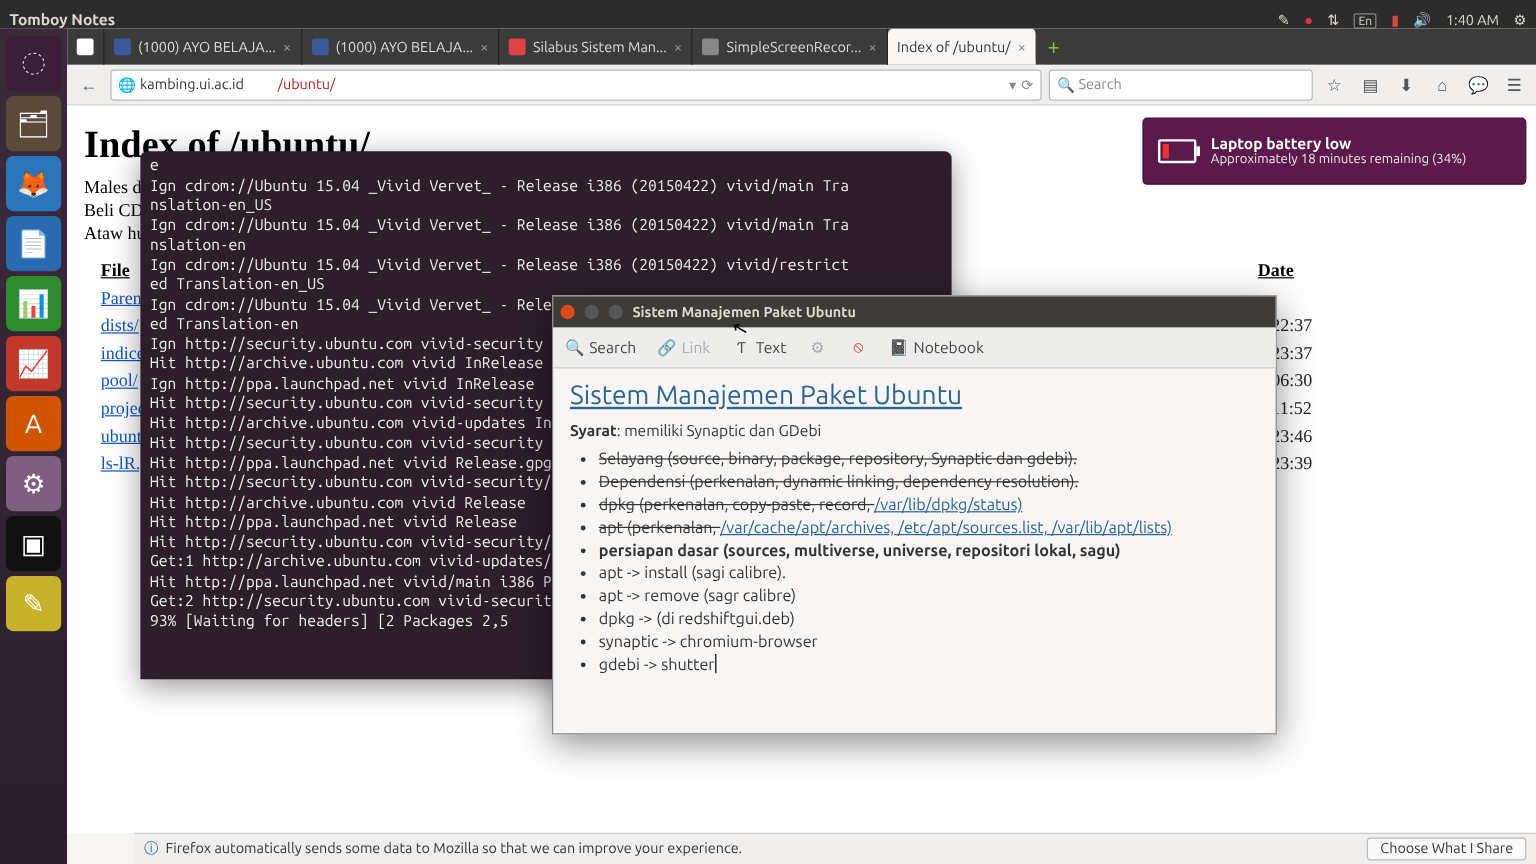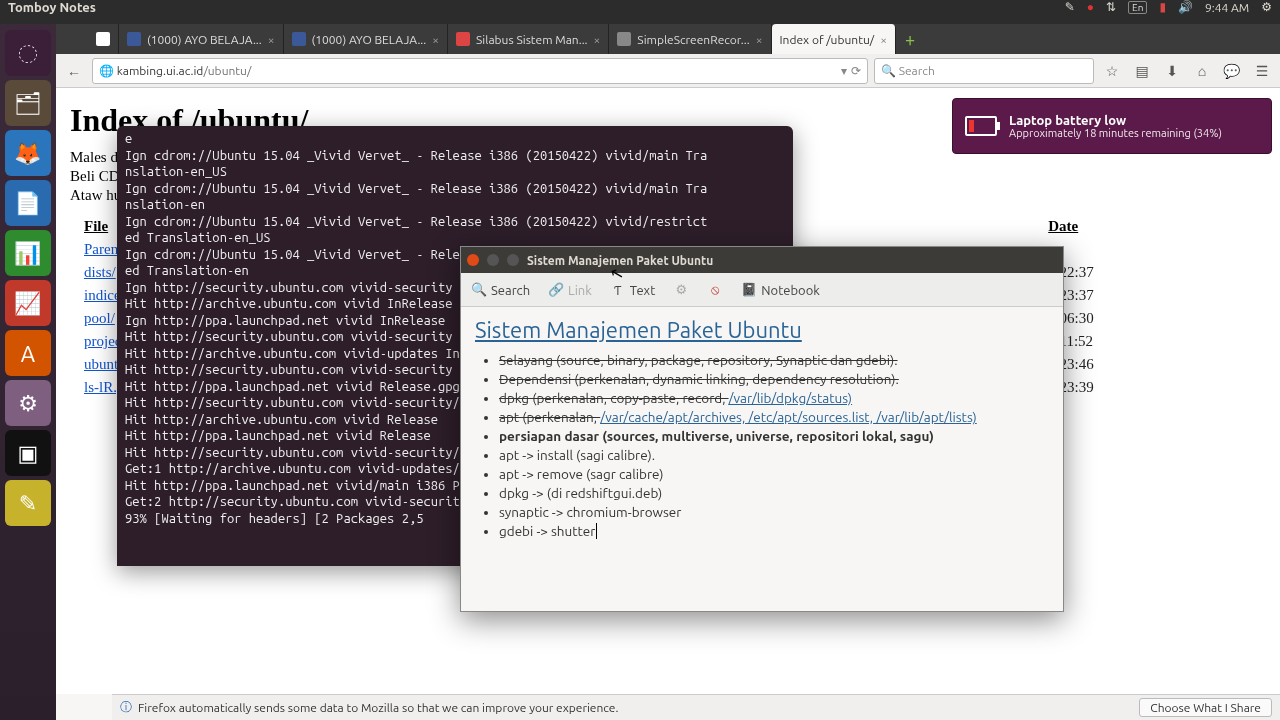--- a/index.html
+++ b/index.html
@@ -1,51 +1,51 @@
 <!DOCTYPE html>
 <html><head>
 <meta charset="utf-8">
 <style>
 * { margin: 0; padding: 0; box-sizing: border-box; }
 body { font-family: "Ubuntu", "Liberation Sans", sans-serif; font-size: 13px; background: #fff; width: 1280px; height: 720px; overflow: hidden; position: relative; }
 
 
-.top-panel { height: 24px; background: #2c2c2c; color: #dfdbd2; display: flex; align-items: flex-start; padding: 0 8px; font-size: 13px; }
+.top-panel { height: 24px; background: #2c2c2c; color: #dfdbd2; display: flex; align-items: flex-end; padding: 0 8px; font-size: 13px; }
 .top-panel .app-name { font-weight: bold; }
 .top-panel .tray { margin-left: auto; display: flex; gap: 12px; align-items: center; }
 .top-panel .tray span { font-size: 12px; }
 
 
 .launcher { position: absolute; left: 0; top: 24px; width: 56px; height: 696px; background: linear-gradient(#3c2a3b,#2a1f2a); display: flex; flex-direction: column; align-items: center; padding-top: 6px; gap: 4px; }
 .launcher .lbtn { width: 46px; height: 46px; border-radius: 6px; display: flex; align-items: center; justify-content: center; font-size: 22px; color: #fff; background: rgba(255,255,255,0.08); }
 .launcher .lbtn.dash { background: #3b1e38; }
 .launcher .lbtn.ff { background: #2a75bb; }
 .launcher .lbtn.fm { background: #5a4a3a; }
 .launcher .lbtn.term { background: #111; }
 .launcher .lbtn.doc { background: #2a6bb0; }
 .launcher .lbtn.calc { background: #2e8b2e; }
 .launcher .lbtn.imp { background: #c0392b; }
 .launcher .lbtn.soft { background: #d35400; }
 .launcher .lbtn.set { background: #7f5f7f; }
 .launcher .lbtn.note { background: #c7b22b; }
 
 
 .browser { position: absolute; left: 56px; top: 24px; right: 0; height: 696px; background: #f7f6f5; }
-.tabbar { height: 30px; background: #3b3b3b; display: flex; align-items: stretch; padding-left: 32px; }
+.tabbar { height: 30px; background: #3b3b3b; display: flex; align-items: stretch; }
 .tab { display: flex; align-items: center; gap: 6px; padding: 0 8px; color: #ddd; font-size: 12px; border-right: 1px solid #222; max-width: 200px; }
 .tab.active { background: #f7f6f5; color: #333; border-radius: 4px 4px 0 0; }
 .tab .favicon { width: 14px; height: 14px; background: #fff; border-radius: 2px; display: inline-block; }
 .tab .close { margin-left: auto; opacity: .6; }
 .newtab { width: 28px; display:flex; align-items:center; justify-content:center; color:#8ac149; font-size:18px; }
 
 .navbar { height: 34px; background: #f0efee; border-bottom: 1px solid #ccc; display: flex; align-items: center; padding: 0 6px; gap: 6px; }
 .navbar .iconbtn { width: 24px; height: 24px; display:flex; align-items:center; justify-content:center; color:#555; font-size:14px; }
 .urlbar { flex: 1; display: flex; align-items: center; background: #fff; border: 1px solid #bbb; border-radius: 3px; height: 26px; padding: 0 6px; font-size: 12px; color: #555; }
 .urlbar .host { color: #333; }
-.urlbar .rest { color: #737373; }
+.urlbar .rest { color: #b91c1c; padding-left: 28px; }
 .urlbar .dd { margin-left: auto; display:flex; gap:4px; color:#888; }
 .searchbox { width: 220px; display:flex; align-items:center; background:#fff; border:1px solid #bbb; border-radius:3px; height:26px; padding:0 6px; font-size:12px; color:#888; }
 .navbar .tool { width:24px; text-align:center; color:#555; font-size:14px; }
 
 .page { position: absolute; left:0; right:0; top:64px; bottom:26px; background:#fff; overflow:hidden; padding: 8px 14px; }
 .page h1 { font-family: "Times New Roman", serif; font-size: 32px; font-weight: bold; margin: 6px 0 10px; }
 .page p { font-family: "Times New Roman", serif; font-size: 15px; margin: 2px 0; }
 .page .lnk { color: #1155cc; text-decoration: underline; font-family: "Times New Roman", serif; font-size: 15px; display:block; }
 .page table { margin-top: 10px; }
 .page td { padding: 2px 12px; font-family: "Times New Roman", serif; font-size:15px; }
@@ -97,21 +97,21 @@
 
 <div class="top-panel">
   <span class="app-name">Tomboy Notes</span>
   <div class="tray">
     <span>✎</span>
     <span style="color:#d33">●</span>
     <span>⇅</span>
     <span style="border:1px solid #888;padding:0 3px;border-radius:2px;font-size:10px">En</span>
     <span style="color:#d44">▮</span>
     <span>🔊</span>
-    <span>9:44 AM</span>
+    <span>1:40 AM</span>
     <span>⚙</span>
   </div>
 </div>
 
 <div class="launcher">
   <div class="lbtn dash">◌</div>
   <div class="lbtn fm">🗂</div>
   <div class="lbtn ff">🦊</div>
   <div class="lbtn doc">📄</div>
   <div class="lbtn calc">📊</div>
@@ -307,20 +307,21 @@
     <div class="tbtn">
         <span class="ico" style="color:#c0392b">⦸</span>
       </div>
     <div class="tbtn">
         <span class="ico">📓</span>
         <span>Notebook</span>
       </div>
   </div>
   <div class="content">
     <h2>Sistem Manajemen Paket Ubuntu</h2>
+    <div class="syarat"><b>Syarat</b><span>: memiliki Synaptic dan GDebi</span></div>
     <ul>
       <li><span class="strike">Selayang (source, binary, package, repository, Synaptic dan gdebi).</span></li>
       <li><span class="strike">Dependensi (perkenalan, dynamic linking, dependency resolution).</span></li>
       <li><span class="strike">dpkg (perkenalan, copy-paste, record, </span><span class="strike bluelink">/var/lib/dpkg/status)</span></li>
       <li><span class="strike">apt (perkenalan, </span><span class="bluelink">/var/cache/apt/archives, /etc/apt/sources.list, /var/lib/apt/lists)</span></li>
       <li><span class="bold">persiapan dasar (sources, multiverse, universe, repositori lokal, sagu)</span></li>
       <li><span>apt -&gt; install (sagi calibre).</span></li>
       <li><span>apt -&gt; remove (sagr calibre)</span></li>
       <li><span>dpkg -&gt; (di redshiftgui.deb)</span></li>
       <li><span>synaptic -&gt; chromium-browser</span></li>

